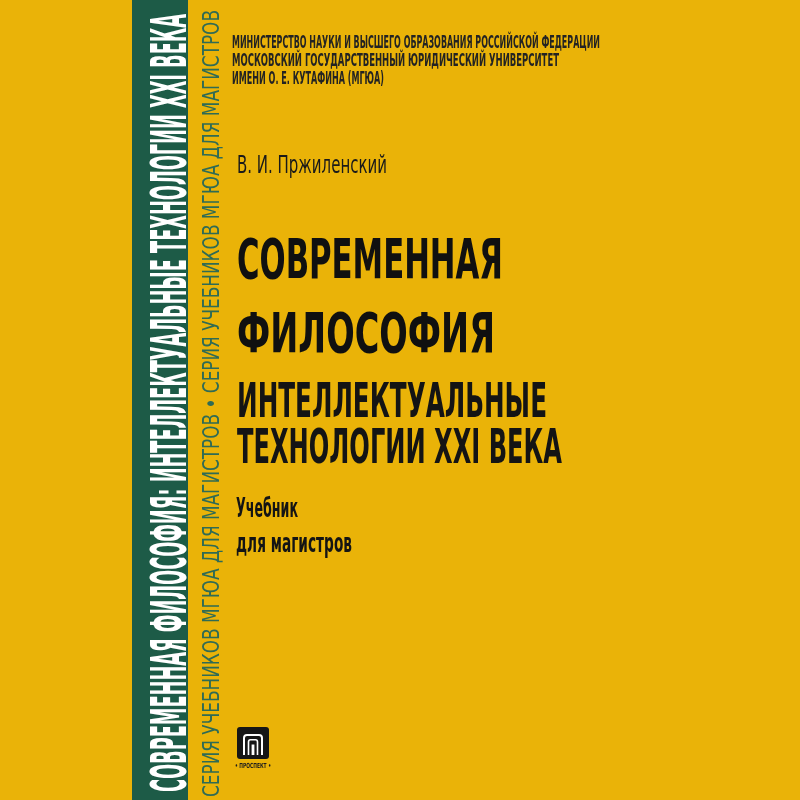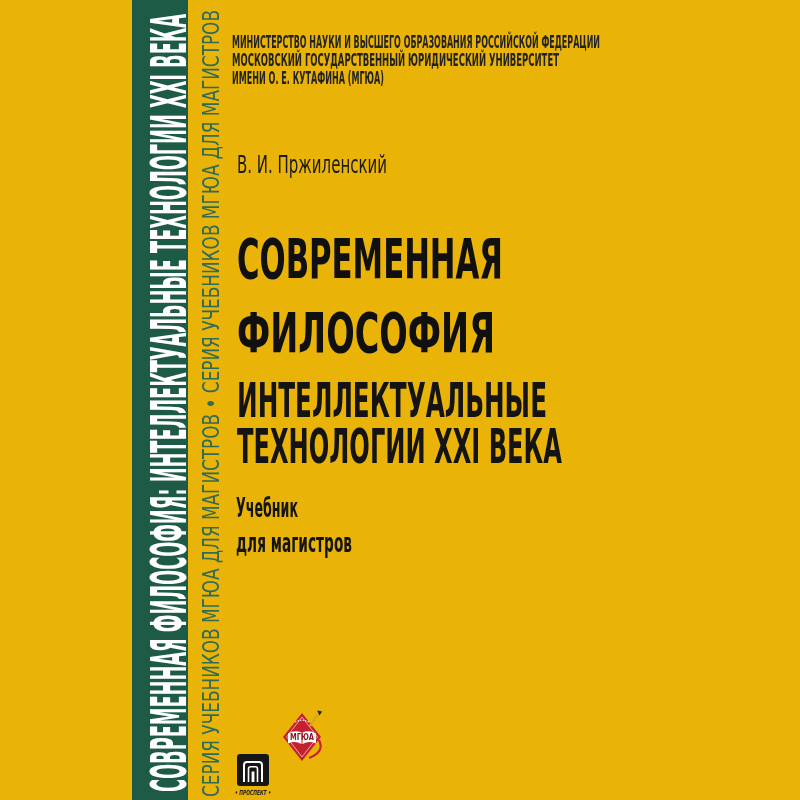--- a/index.html
+++ b/index.html
@@ -6,21 +6,21 @@
   .cover{
     position:relative;width:800px;height:800px;background:#eab308;overflow:hidden;
     font-family:"DejaVu Sans","Liberation Sans",sans-serif;
   }
   .band{
     position:absolute;left:132px;top:0;width:56px;height:800px;background:#1d5b47;
   }
   .band svg,.series-svg,.main-svg{display:block;}
   .series-svg{position:absolute;left:190px;top:0;}
   .main-svg{position:absolute;left:225px;top:0;}
-  .logo-prospekt{position:absolute;left:234px;top:753px;width:38px;height:46px;font-style:italic;}
+  .logo-prospekt{position:absolute;left:234px;top:726px;width:38px;height:46px;}
   .logo-mgua{position:absolute;left:279px;top:706px;width:46px;height:60px;}
   svg text{font-family:"DejaVu Sans","Liberation Sans",sans-serif;}
   .t-band{fill:#ffffff;font-size:50px;font-weight:bold;}
   .t-series{fill:#2f6b55;font-size:23px;font-weight:normal;}
   .t-header{fill:#232323;font-size:17px;font-weight:bold;}
   .t-author{fill:#1a1a1a;font-size:25px;}
   .t-title{fill:#101010;font-size:56px;font-weight:bold;}
   .t-subtitle{fill:#141414;font-size:48px;font-weight:bold;}
   .t-edition{fill:#141414;font-size:27px;font-weight:600;}
   .t-prospekt{fill:#1d1d1d;font-size:7px;font-weight:bold;}
@@ -63,29 +63,14 @@
       <g>
         <rect x="3" y="1" width="32" height="32" rx="3" fill="#161616"></rect>
         <path d="M10 29 V12 Q10 9 13 9 H25 Q28 9 28 12 V29" fill="none" stroke="#ffffff" stroke-width="2"></path>
         <path d="M14.5 29 V16 Q14.5 13.8 16.5 13.8 H21.5 Q23.5 13.8 23.5 16 V29" fill="none" stroke="#ffffff" stroke-width="1.6"></path>
         <rect x="17.6" y="18.5" width="2.8" height="10.5" fill="#ffffff"></rect>
       </g>
       <text class="t-prospekt" x="19" y="42" text-anchor="middle" textLength="36" lengthAdjust="spacingAndGlyphs">• ПРОСПЕКТ •</text>
     </svg>
   </div>
 
-  <div class="logo-mgua">
-    <svg width="46" height="60" viewBox="0 0 46 60">
-      <g>
-        <path d="M40 34 Q46 46 30 52" fill="none" stroke="#c5202e" stroke-width="2.2"></path>
-        <polygon points="23,7 42,31 23,55 4,31" fill="#c5202e"></polygon>
-        <polygon points="23,11 38.5,31 23,51 7.5,31" fill="none" stroke="#ffffff" stroke-width="0.8" opacity="0.75"></polygon>
-        <path d="M16 16 Q23 12.5 30 16" fill="none" stroke="#ffffff" stroke-width="1.1" stroke-dasharray="1.4,1.2" opacity="0.9"></path>
-        <path d="M9 27.5 Q16 23.5 22.5 26.5 L22.5 38 Q16 34.5 9 37.5 Z" fill="#ffffff"></path>
-        <path d="M37 27.5 Q30 23.5 23.5 26.5 L23.5 38 Q30 34.5 37 37.5 Z" fill="#ffffff"></path>
-        <path d="M31 20 L40 7" stroke="#d9a715" stroke-width="2.4" fill="none"></path>
-        <polygon points="38.2,4.5 43,5.5 40.5,9.5" fill="#1a1a1a"></polygon>
-      </g>
-      <text class="t-mgua" x="23" y="34" text-anchor="middle" textLength="24" lengthAdjust="spacingAndGlyphs">МГЮА</text>
-    </svg>
-  </div>
 
 </div>
 
 </body></html>

